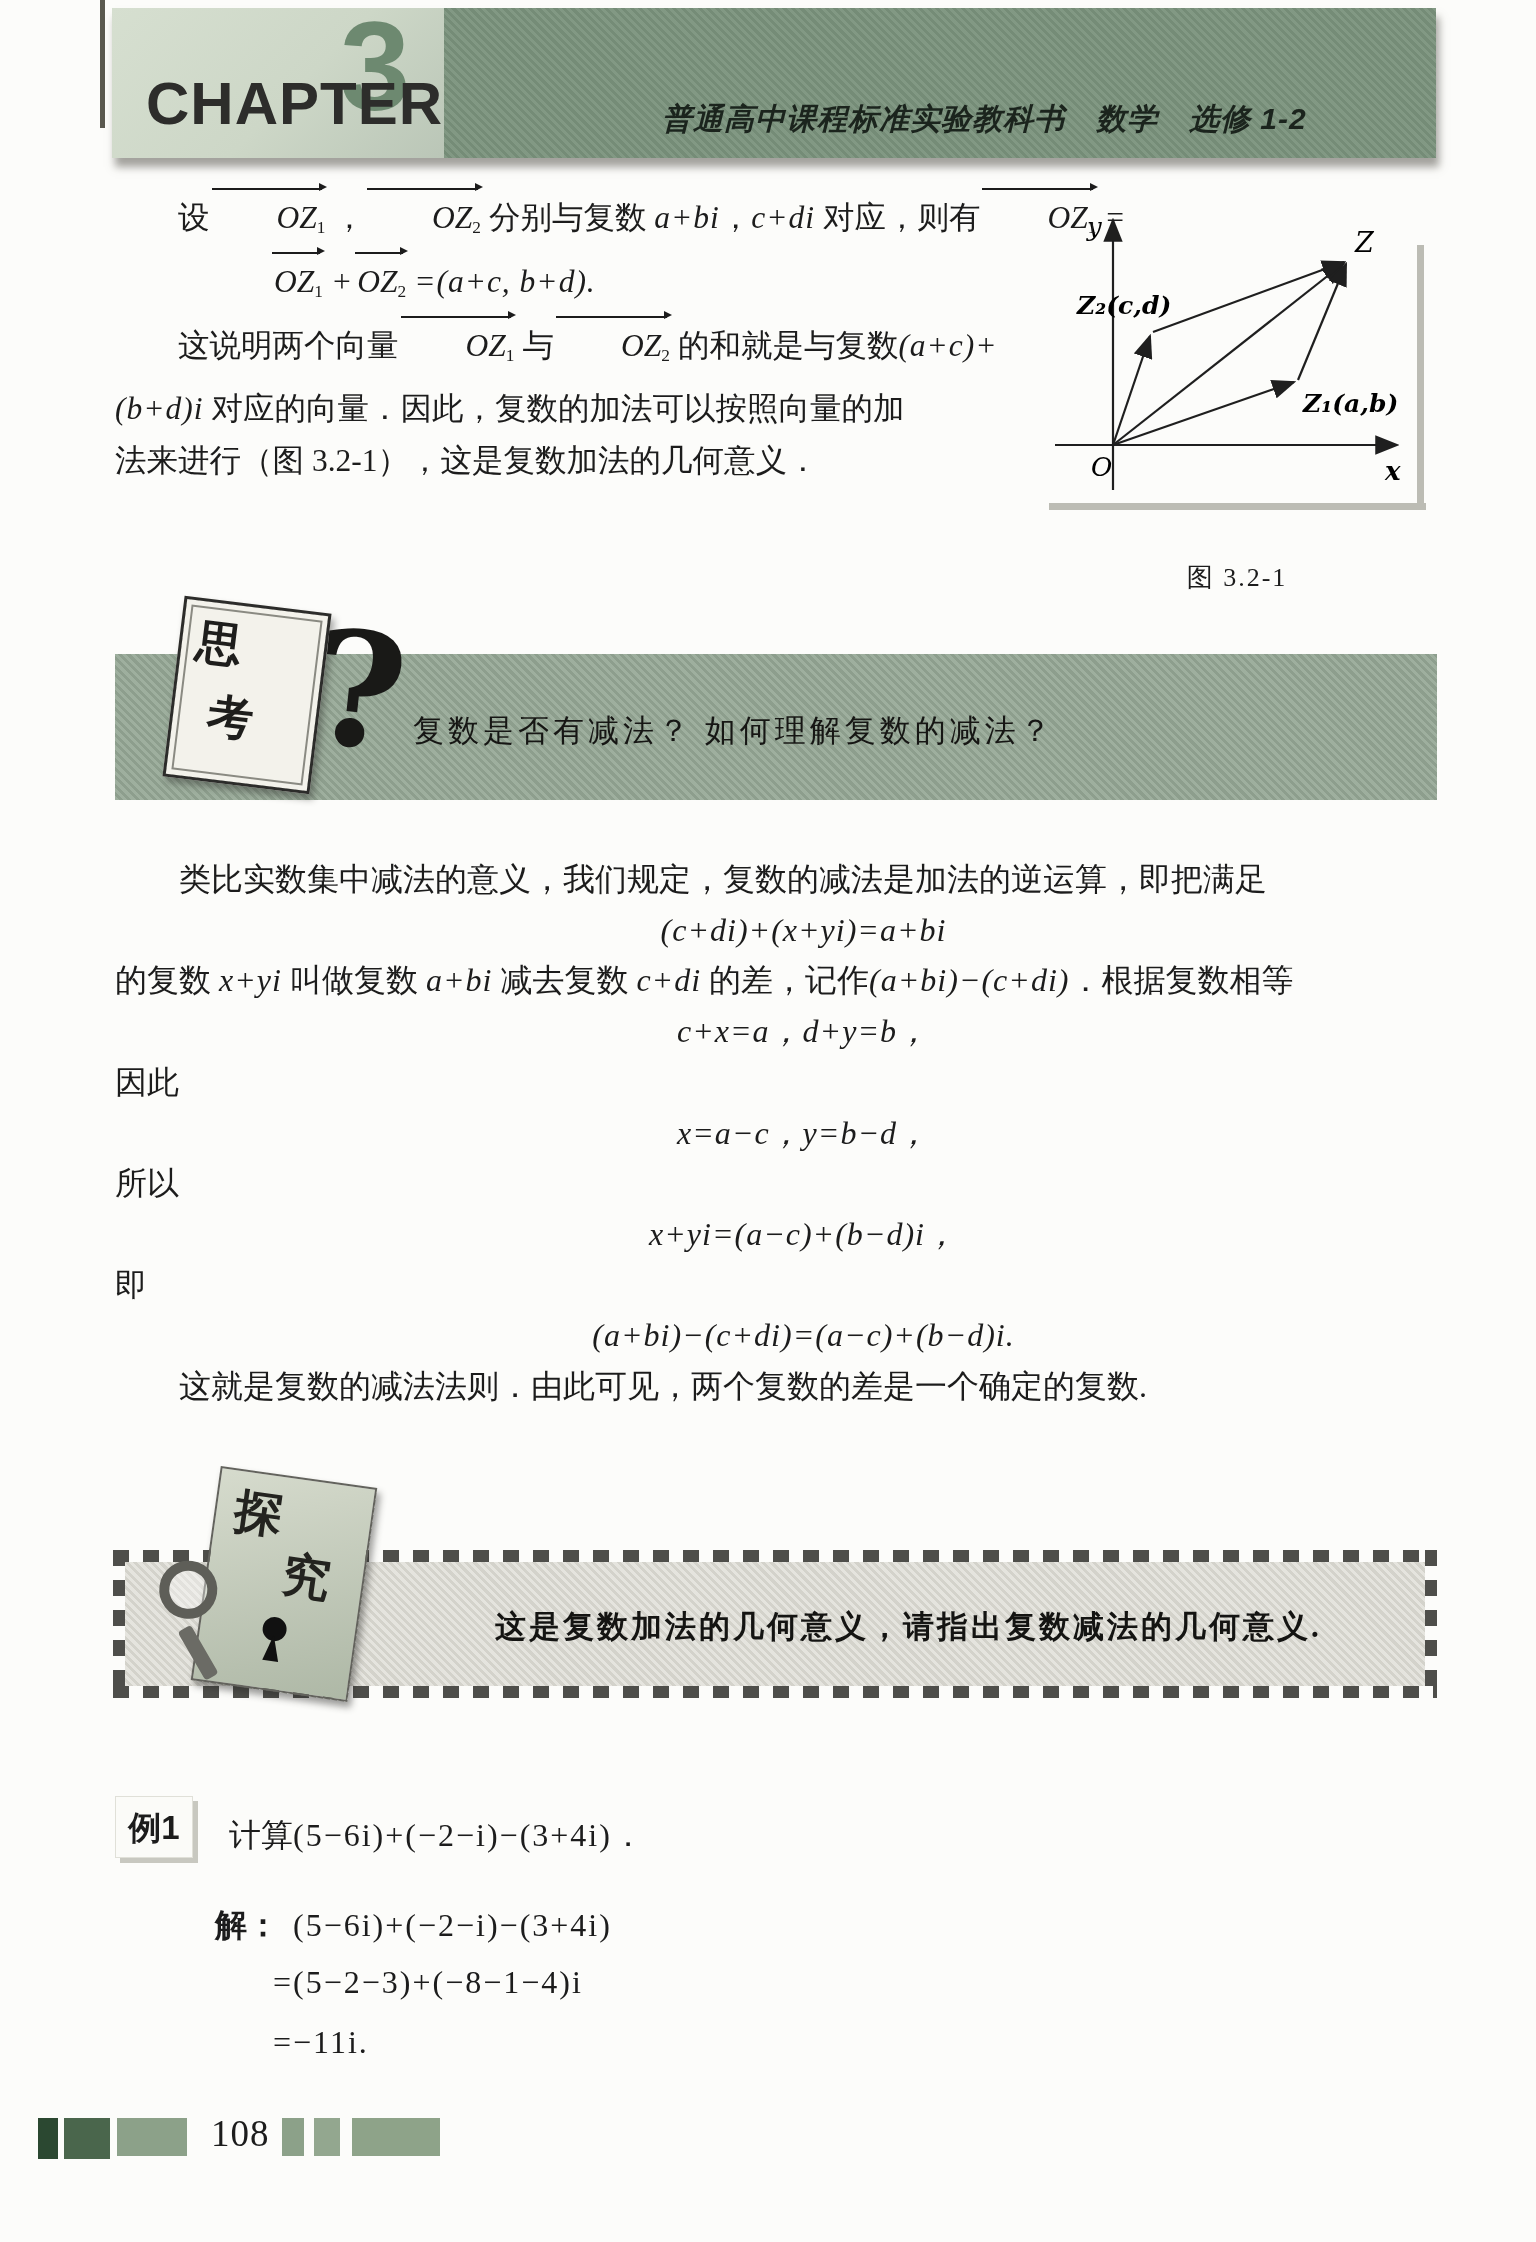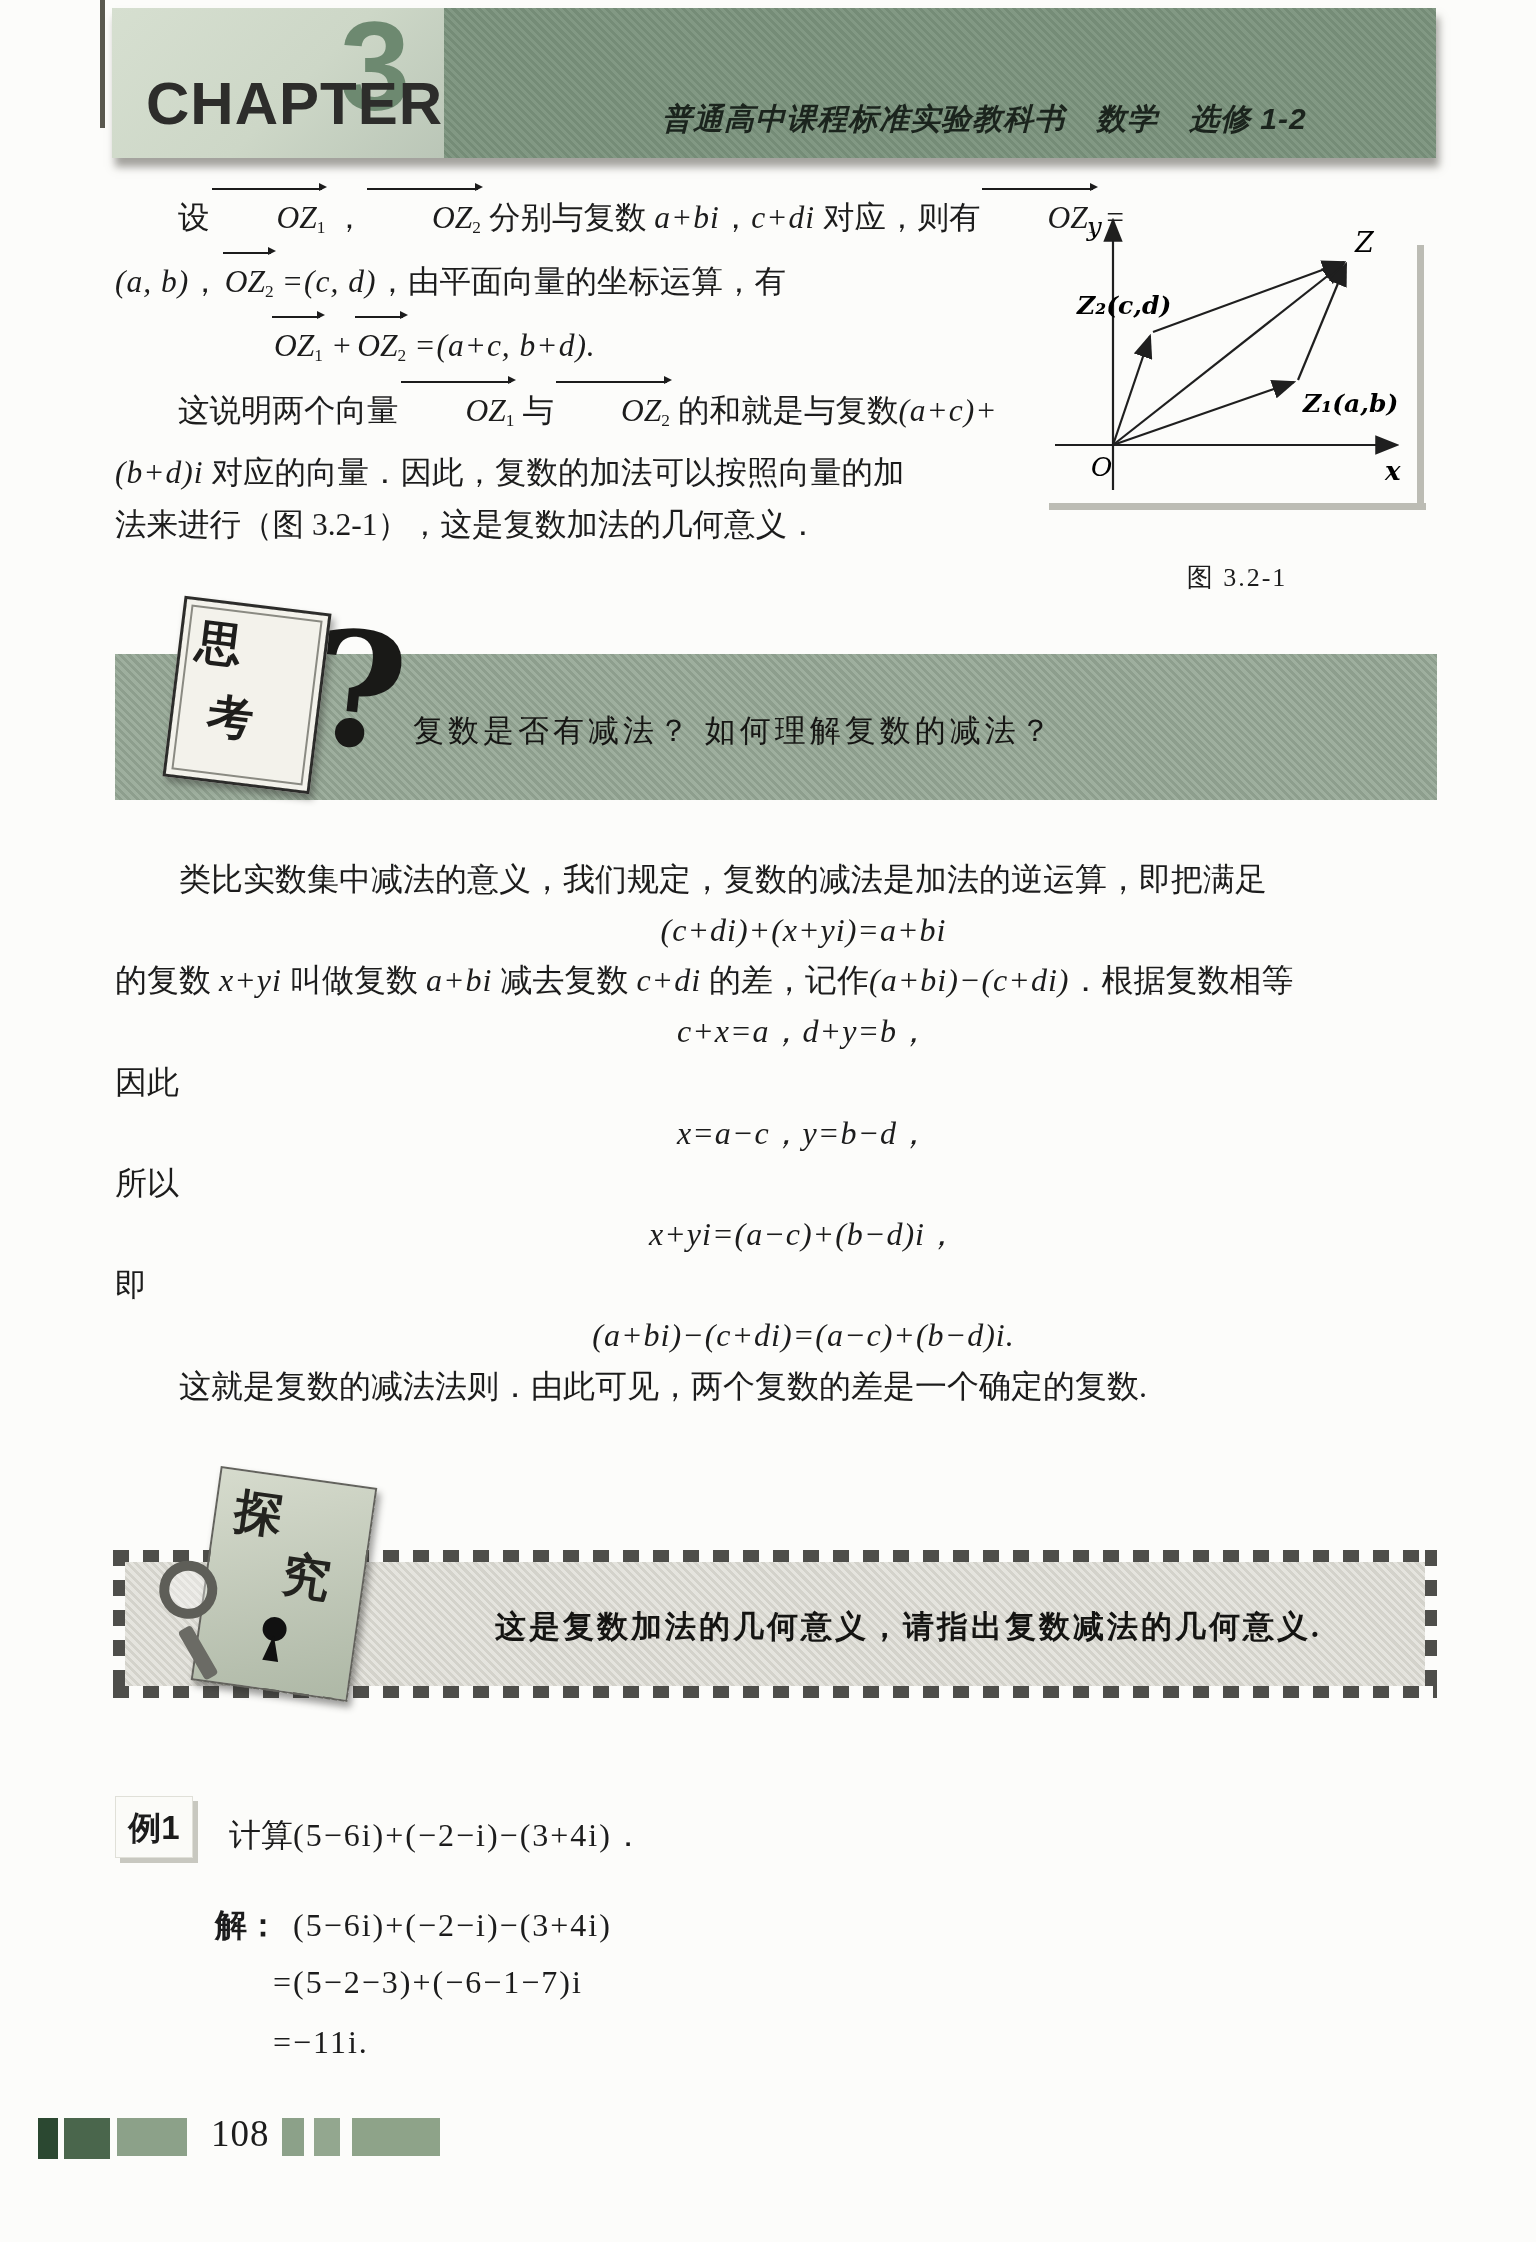--- a/index.html
+++ b/index.html
@@ -144,21 +144,20 @@
         <text x="50" y="46" font-size="26" font-style="italic">y</text>
         <text x="348" y="290" font-size="26" font-style="italic" font-weight="bold">x</text>
         <text x="54" y="286" font-size="26" font-style="italic">O</text>
         <text x="318" y="62" font-size="27" font-style="italic">Z</text>
         <text x="40" y="124" font-size="25" font-style="italic" font-weight="bold">Z₂(c,d)</text>
         <text x="266" y="222" font-size="25" font-style="italic" font-weight="bold">Z₁(a,b)</text>
       </svg>
       <div class="fig-caption">图 3.2-1</div>
     </div>
     <div class="row indent">设<span class="vec">OZ<sub>1</sub></span>，<span class="vec">OZ<sub>2</sub></span>分别与复数 <span class="m">a+bi</span>，<span class="m">c+di</span> 对应，则有<span class="vec">OZ<sub>1</sub></span><span class="m">=</span></div>
-    <div class="row"><span class="m">(a, b)</span>，<span class="vec">OZ<sub>2</sub></span><span class="m">=(c, d)</span>，由平面向量的坐标运算，有</div>
     <div class="row intro-formula"><span class="vec">OZ<sub>1</sub></span><span class="m">+</span><span class="vec">OZ<sub>2</sub></span><span class="m">=(a+c, b+d).</span></div>
     <div class="row indent">这说明两个向量<span class="vec">OZ<sub>1</sub></span>与<span class="vec">OZ<sub>2</sub></span>的和就是与复数<span class="m">(a+c)+</span></div>
     <div class="row"><span class="m">(b+d)i</span> 对应的向量．因此，复数的加法可以按照向量的加</div>
     <div class="row">法来进行（图 3.2-1），这是复数加法的几何意义．</div>
   </div>
 
   <div class="think">
     <div class="think-band"></div>
     <div class="think-card">
       <span class="think-char1">思</span>
@@ -201,21 +200,21 @@
 
   <div class="example">
     <div class="ex-head">
       <span class="ex-label">例1</span>
       <span class="ex-problem">计算<span class="mn">(5−6i)+(−2−i)−(3+4i)</span>．</span>
     </div>
     <div class="sol-line sol1">
       <b>解：</b><span class="mn">(5−6i)+(−2−i)−(3+4i)</span>
     </div>
     <div class="sol-line sol2">
-      <span class="mn">=(5−2−3)+(−6−1−7)i</span>
+      <span class="mn">=(5−2−3)+(−8−1−4)i</span>
     </div>
     <div class="sol-line sol3">
       <span class="mn">=−11i.</span>
     </div>
   </div>
 
   <div class="footer">
     <span class="fb fb1"></span>
     <span class="fb fb2"></span>
     <span class="fb fb3"></span>

